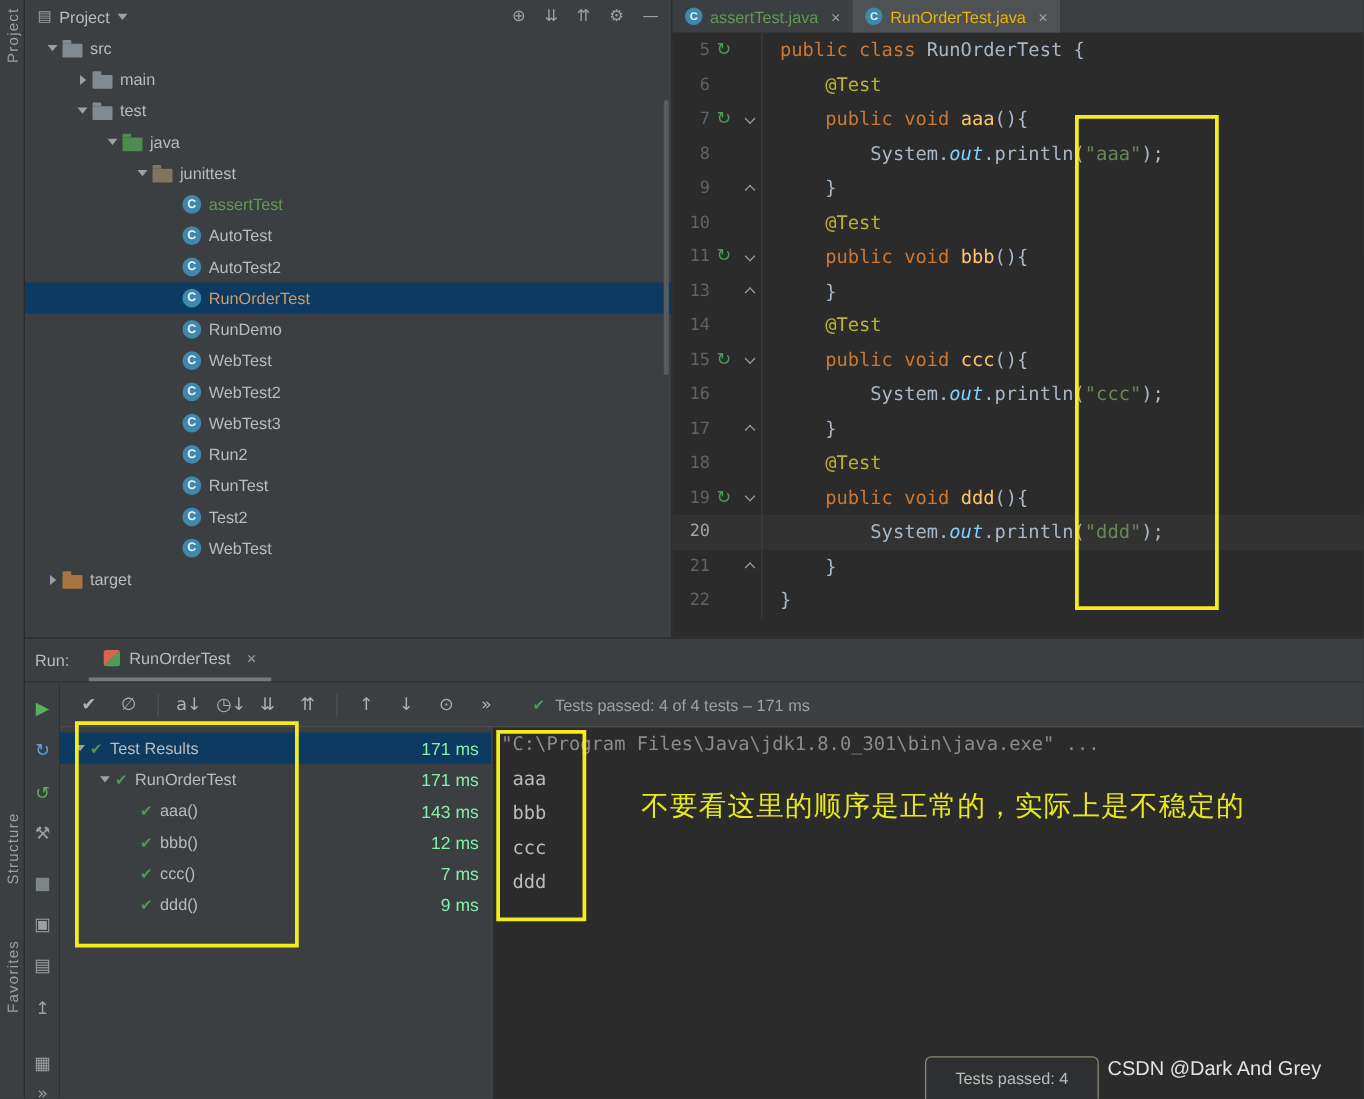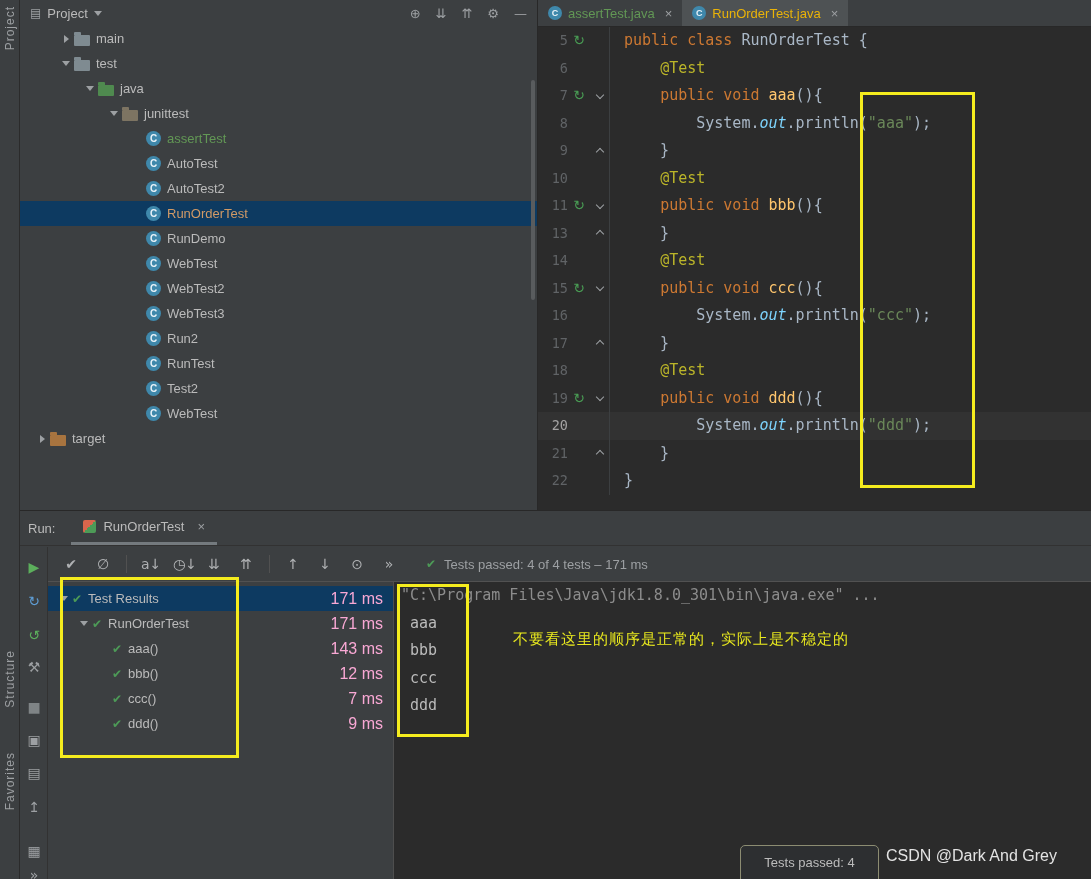--- a/index.html
+++ b/index.html
@@ -74,32 +74,32 @@
   .run-toolbar { height:35px; display:flex; align-items:center; gap:14px; padding-left:14px; border-bottom:1px solid #515151; background:#3c3f41; }
   .tb-icon { color:#afb1b3; font-size:14px; width:18px; text-align:center; cursor:pointer; }
   .sep { width:1px; height:18px; background:#515151; }
   .status { display:flex; align-items:center; gap:8px; margin-left:14px; color:#9da0a3; font-size:13px; }
   .check { color:#4d9b57; font-size:12px; margin-right:6px; }
   .status .check { margin-right:0; }
   .run-content { flex:1; display:flex; min-height:0; }
   .test-tree { width:345px; flex:0 0 345px; padding-top:4px; background:#3c3f41; }
   .test-row { height:25px; display:flex; align-items:center; font-size:13px; color:#bbbbbb; padding-right:10px; cursor:pointer; }
   .test-row.selected { background:#0d3a61; }
-  .test-time { margin-left:auto; color:#f9a8d4; font-size:16px; }
+  .test-time { margin-left:auto; color:#86efac; font-size:14px; }
   .console { flex:1; background:#2b2b2b; border-left:1px solid #4e4e4e; font-family:"DejaVu Sans Mono", monospace; font-size:15px; color:#bbbbbb; padding-left:7px; position:relative; min-width:0; }
   .console-line { height:27.5px; line-height:27.5px; white-space:pre; }
   .cmd { color:#8c8c8c; }
   .out { padding-left:9px; }
 
   
   .anno-rect { position:absolute; border:3px solid #f5ec1e; z-index:30; pointer-events:none; }
   .rect-editor { left:860px; top:92px; width:115px; height:396px; }
   .rect-tests { left:60px; top:577px; width:179px; height:181px; }
   .rect-console { left:397px; top:584px; width:72px; height:153px; }
-  .cn-note { position:absolute; left:513px; top:630px; color:#e8e81e; font-size:15px; letter-spacing:1px; z-index:25; }
+  .cn-note { position:absolute; left:513px; top:630px; color:#e8e81e; font-size:22px; letter-spacing:1px; z-index:25; }
   .status-box { position:absolute; left:740px; top:845px; width:139px; height:40px; background:#2d2f31; border:1px solid #8c8c72; border-radius:5px; color:#bcbcbc; font-size:13px; text-align:center; padding-top:9px; z-index:25; }
   .watermark { position:absolute; left:886px; top:847px; color:#e3e3e3; font-size:16px; z-index:25; }
 </style>
 </head>
 <body>
 
 <div class="app">
 
   <div class="stripe">
     <div class="stripe-label lbl-project">Project</div>
@@ -114,20 +114,27 @@
       <span class="tri tri-down"></span>
       <span class="ph-icons">
           <span class="ph-icon icon-glyph">⊕</span>
           <span class="ph-icon icon-glyph">⇊</span>
           <span class="ph-icon icon-glyph">⇈</span>
           <span class="ph-icon icon-glyph">⚙</span>
           <span class="ph-icon icon-glyph">—</span>
         </span>
     </div>
     <div class="project-tree">
+        <div class="tree-row" style="padding-left: 14px;">
+          <span class="chev-cell">
+            <span class="tri tri-down"></span>
+          </span>
+          <span class="folder-icon folder"></span>
+          <span class="tree-label">src</span>
+        </div>
         <div class="tree-row" style="padding-left: 38px;">
           <span class="chev-cell">
             <span class="tri tri-right"></span>
           </span>
           <span class="folder-icon folder"></span>
           <span class="tree-label">main</span>
         </div>
         <div class="tree-row" style="padding-left: 38px;">
           <span class="chev-cell">
             <span class="tri tri-down"></span>

